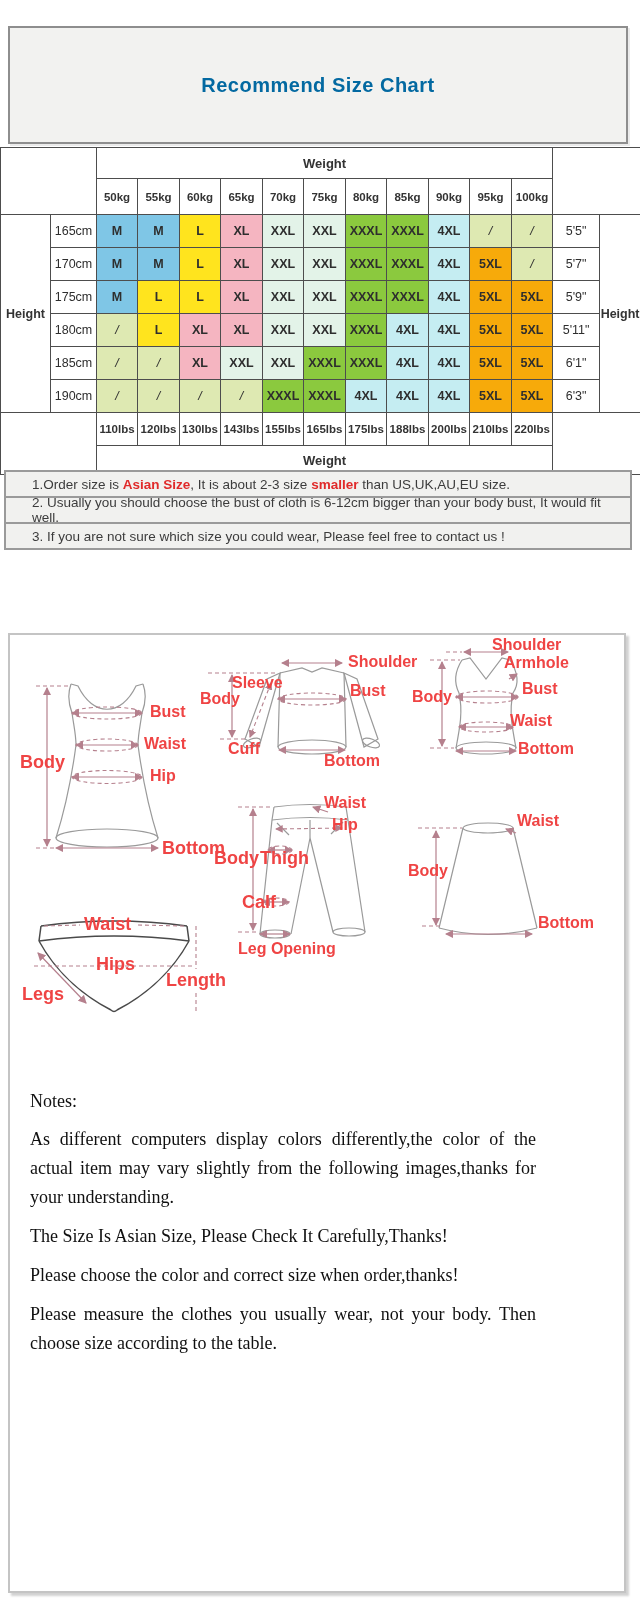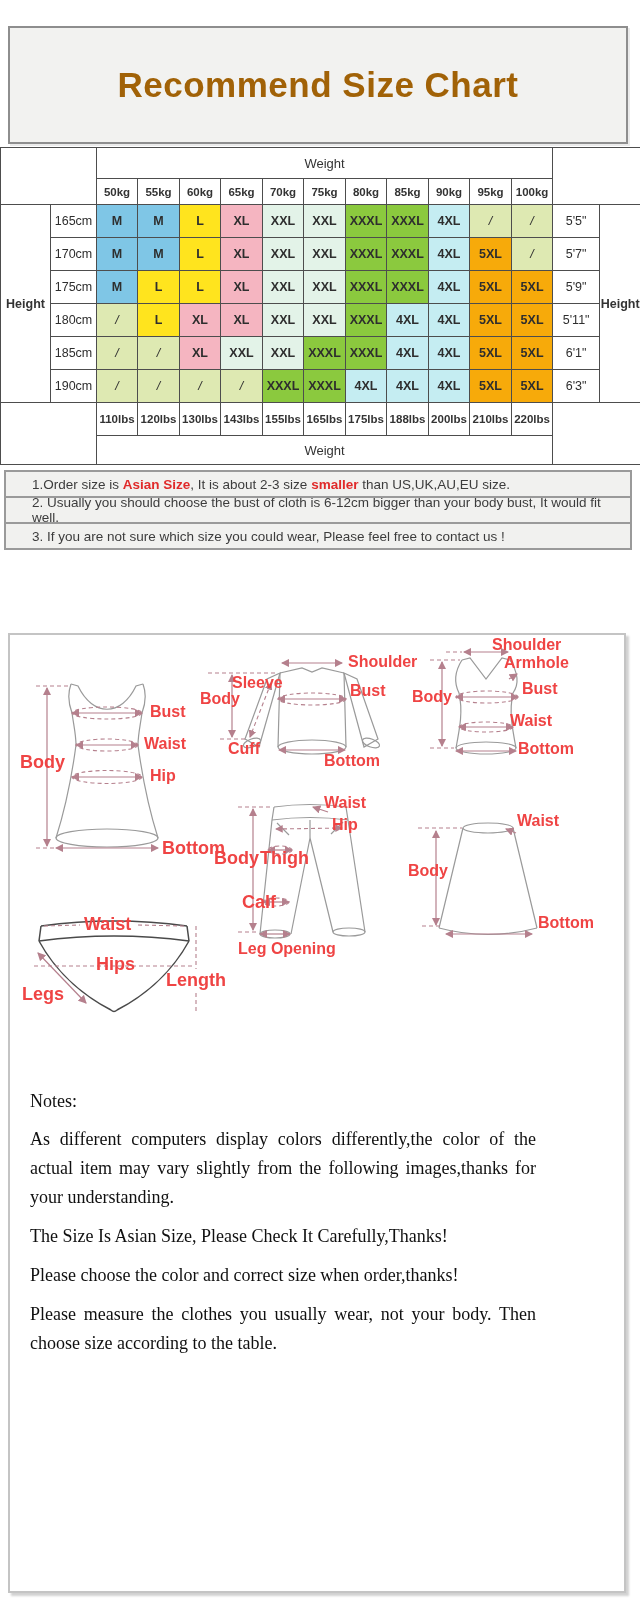--- a/index.html
+++ b/index.html
@@ -2,33 +2,33 @@
 <html><head>
 <meta charset="utf-8">
 <style>
   html,body{margin:0;padding:0;background:#fff;}
   .page{position:relative;width:640px;height:1609px;background:#fff;overflow:hidden;
         font-family:"Liberation Sans",sans-serif;}
   
   .title-box{position:absolute;left:8px;top:26px;width:616px;height:114px;
      background:#f2f2f0;border:2px solid #8e8e8e;display:flex;align-items:center;
      justify-content:center;box-shadow:2px 2px 0 rgba(0,0,0,.08);}
-  .title-box h1{margin:0;font-size:35px;font-weight:bold;color:#a16207;letter-spacing:.5px;}
+  .title-box h1{margin:0;font-size:20px;font-weight:bold;color:#0369a1;letter-spacing:.5px;}
   
   table.size-table{position:absolute;left:0;top:147px;width:640px;border-collapse:collapse;
      table-layout:fixed;color:#333;}
   .size-table td{border:1px solid #4d4d4d;text-align:center;vertical-align:middle;
      padding:0;overflow:hidden;white-space:nowrap;}
-  .size-table .wh{font-weight:normal;font-size:13px;text-align:center;}
+  .size-table .wh{font-weight:bold;font-size:13px;text-align:center;}
   .size-table .kg,.size-table .lbs{font-weight:bold;font-size:11.5px;}
   .size-table .cm,.size-table .ft{font-size:12.5px;color:#2e2e2e;}
   .size-table .hl{font-weight:bold;font-size:12.5px;}
   .size-table .sz{font-weight:bold;font-size:12.5px;color:#2e2e2e;}
   .size-table .sz.slash{font-style:italic;font-weight:normal;}
-  tr.r-wh{height:31px}tr.r-kg{height:26px}tr.r-sz{height:33px}tr.r-lbs{height:33px}tr.r-wf{height:29px}
+  tr.r-wh{height:31px}tr.r-kg{height:36px}tr.r-sz{height:33px}tr.r-lbs{height:33px}tr.r-wf{height:29px}
   
   .top-notes{position:absolute;left:4px;top:470px;width:628px;}
   .tnote{box-sizing:border-box;border:2px solid #9a9a9a;background:#f1f1ef;height:28px;
      display:flex;align-items:center;padding-left:26px;font-size:13.5px;color:#3c3c3c;margin-top:-2px;}
   .tnote:first-child{margin-top:0;}
   .tnote .red{color:#e02a2a;font-weight:bold;}
   
   .section2{position:absolute;left:8px;top:633px;width:614px;height:956px;background:#fff;
      border:2px solid #c4c4c4;box-shadow:3px 3px 2px rgba(0,0,0,.18);}
   .diagram-area{position:relative;width:614px;height:400px;}

